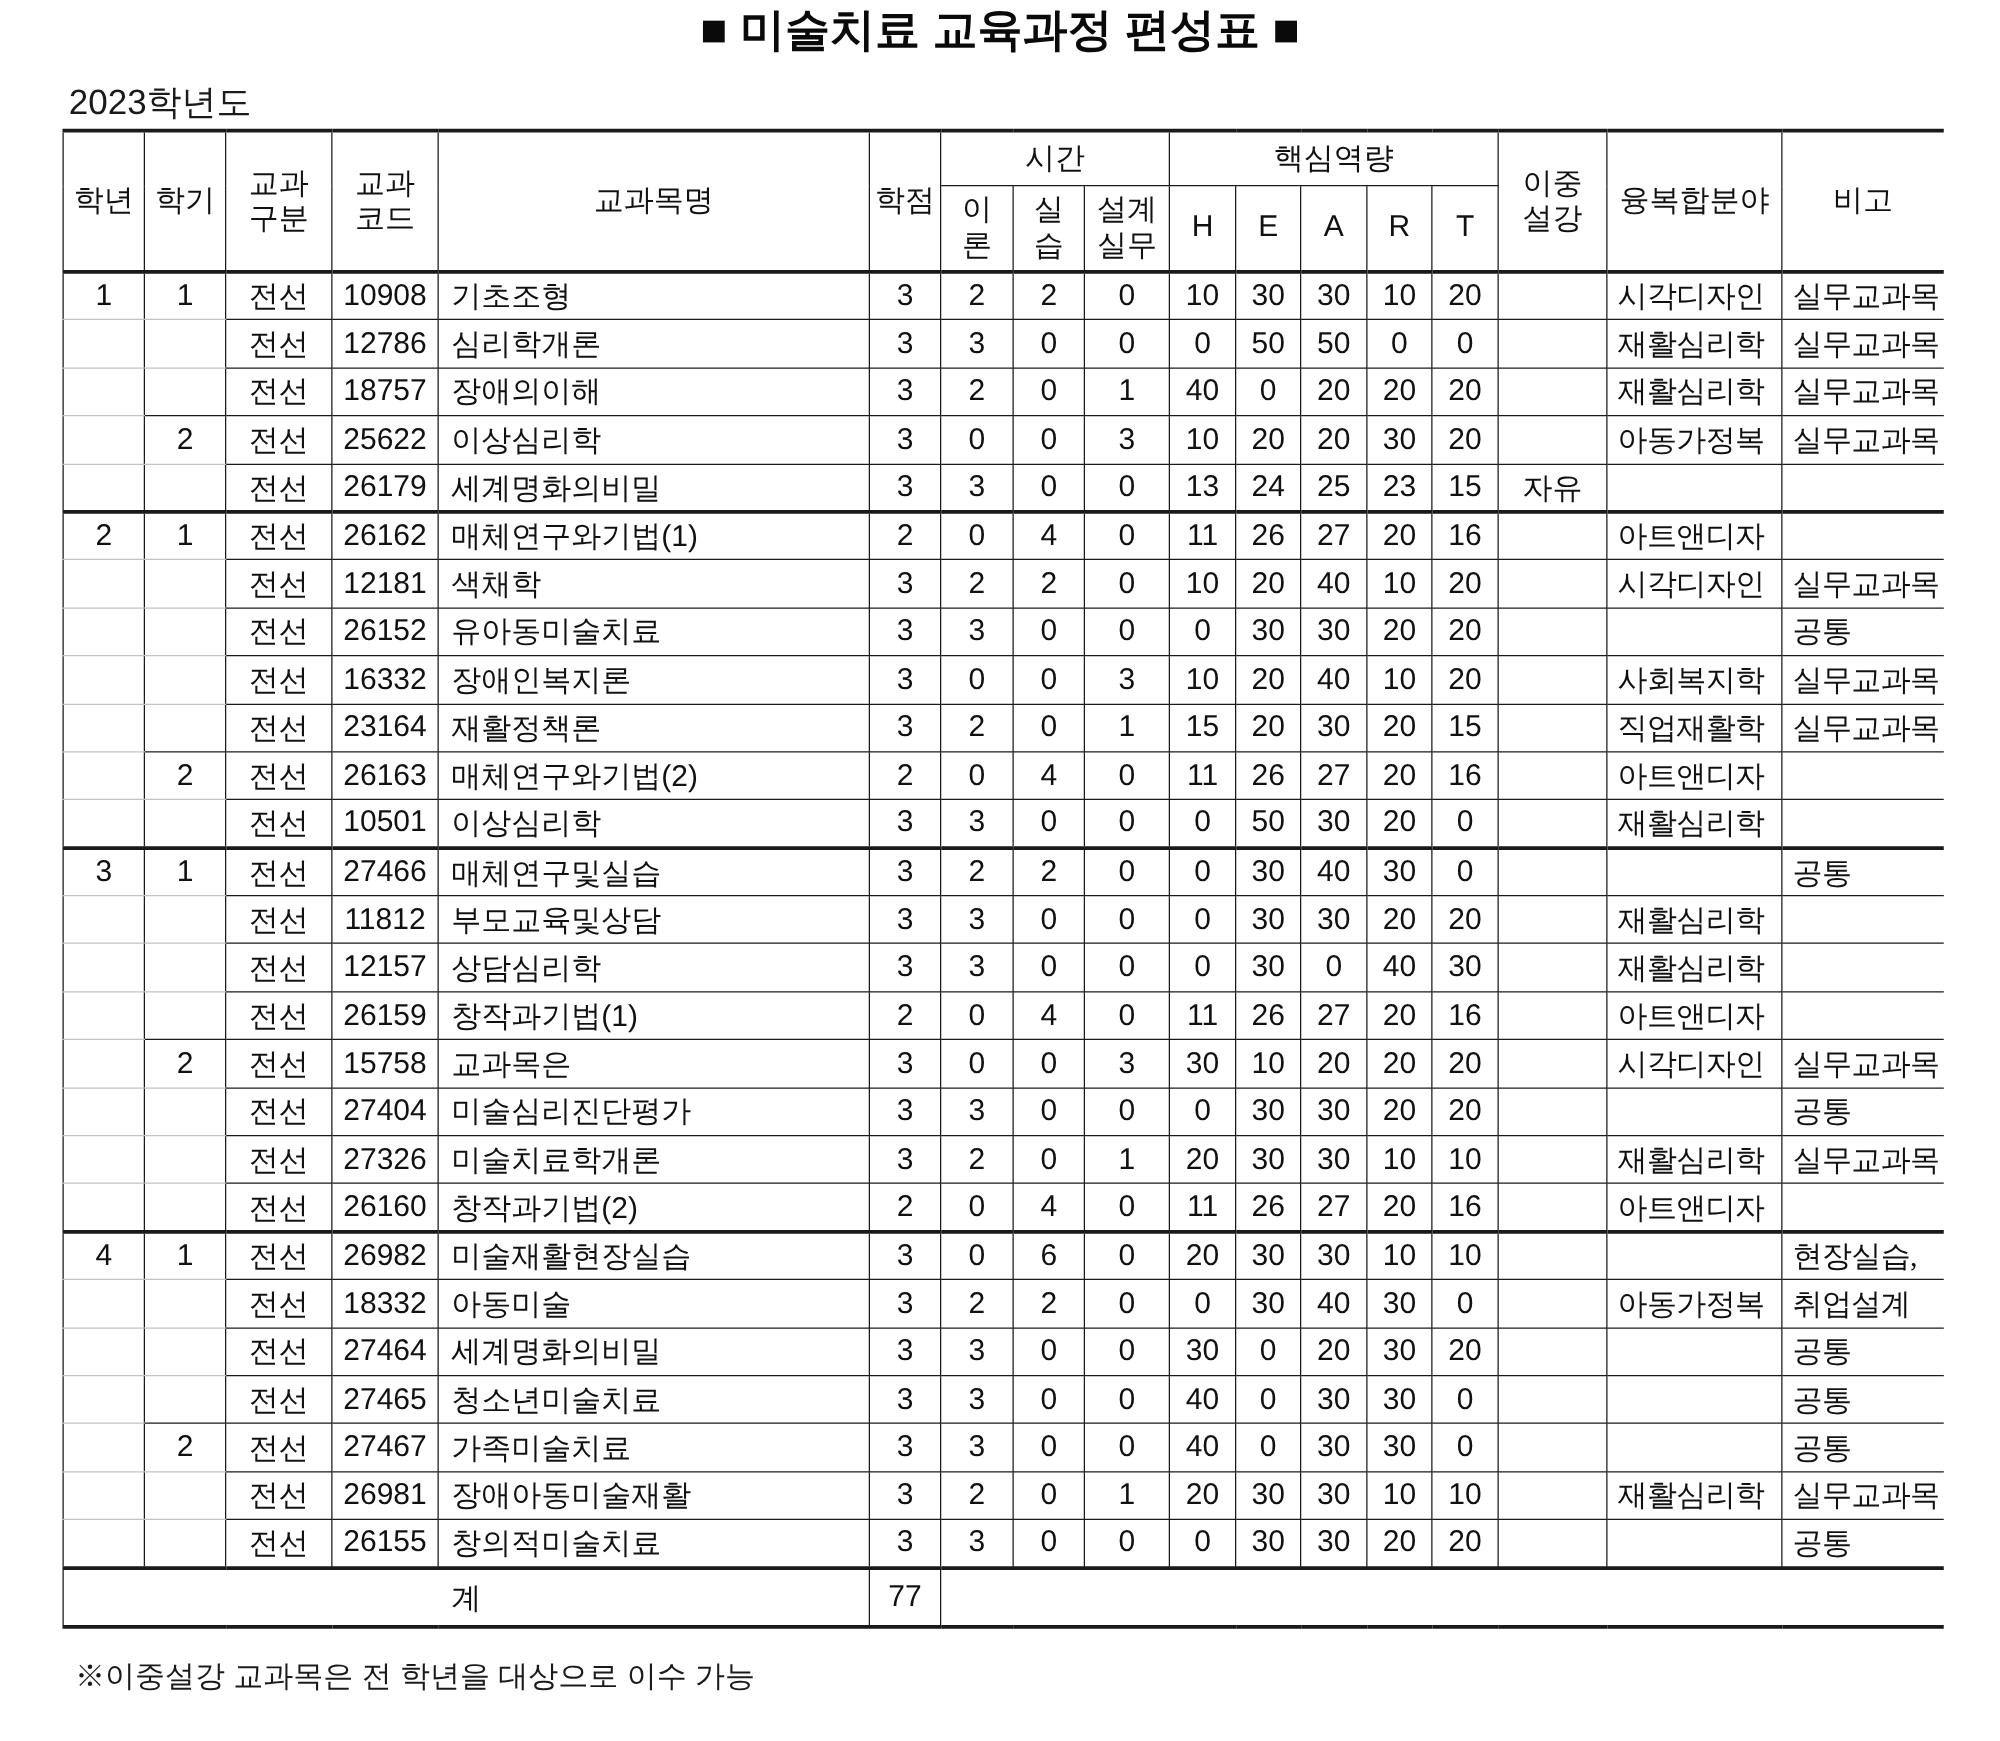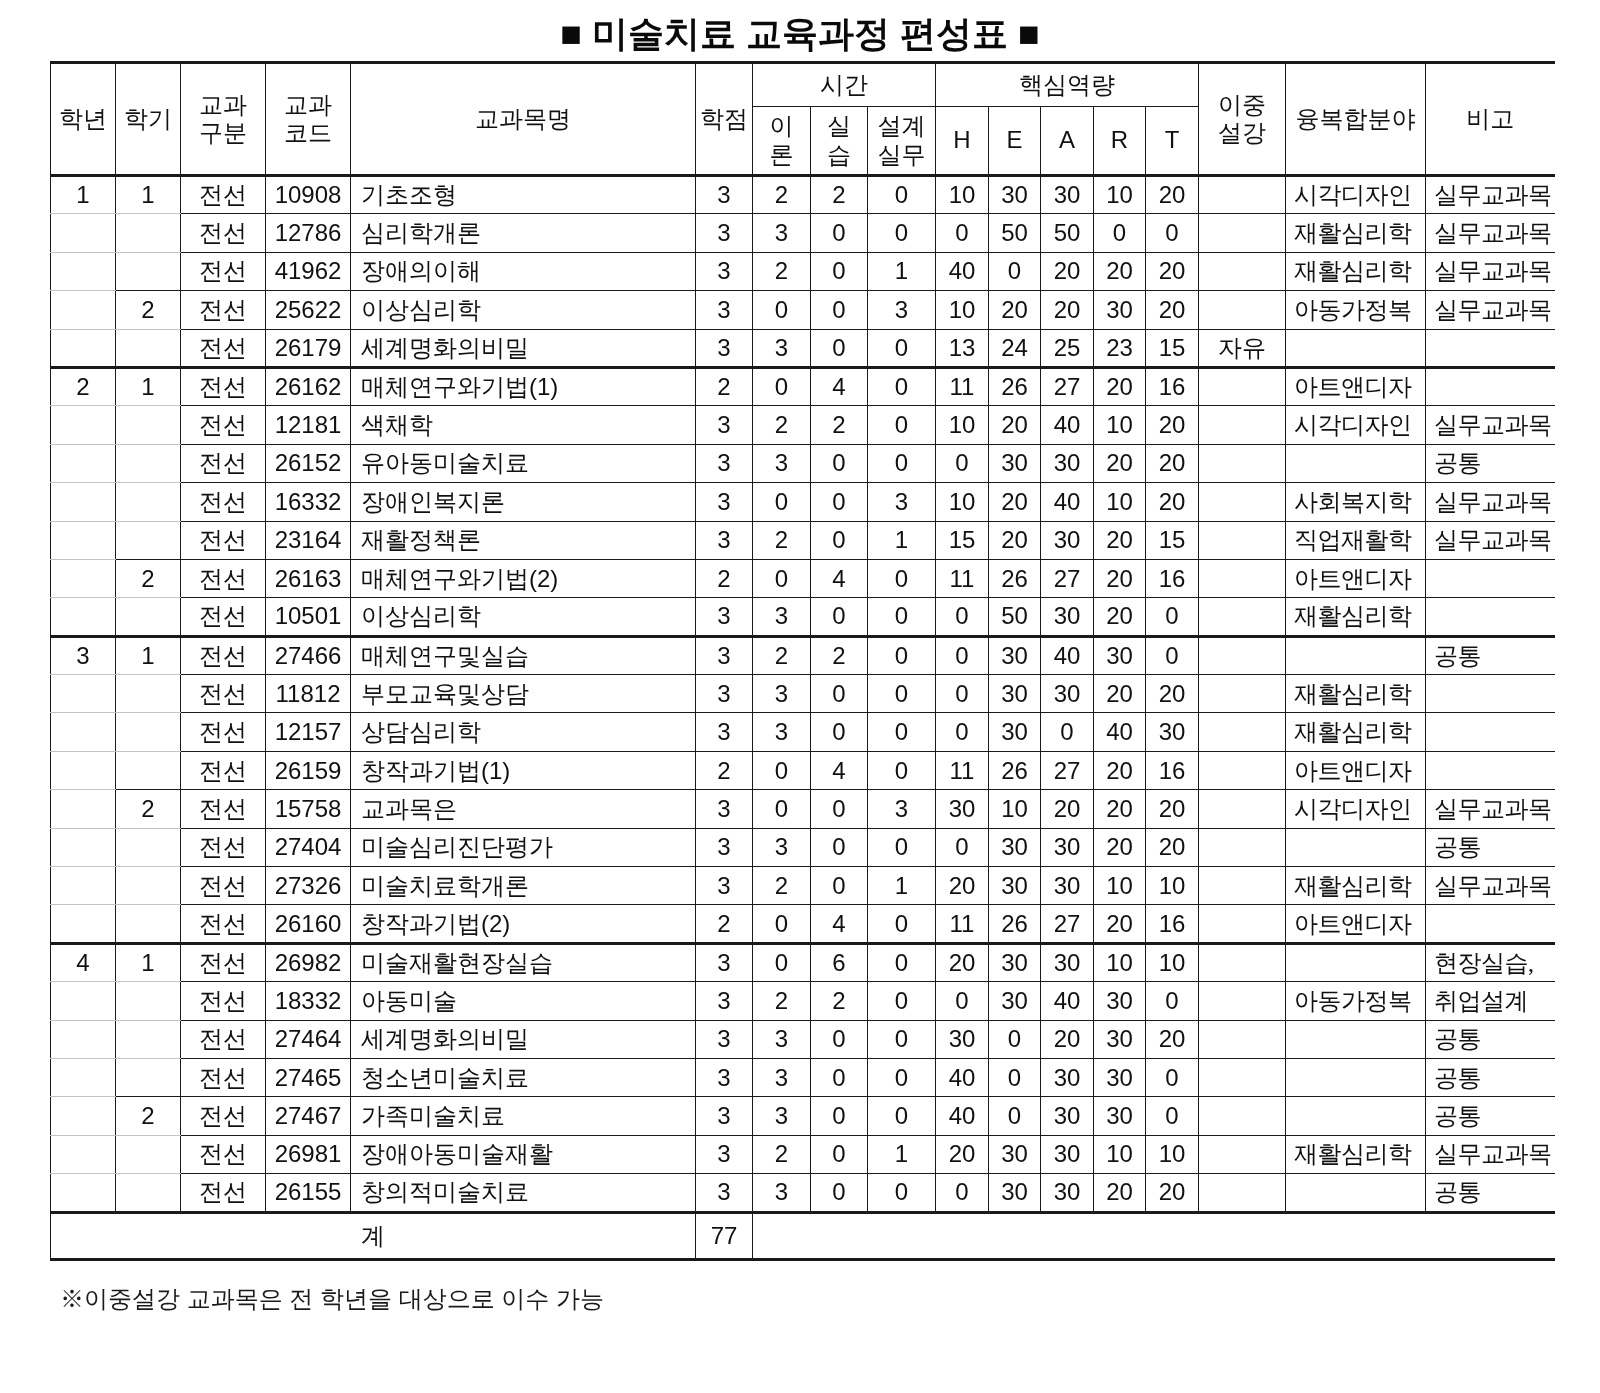--- a/index.html
+++ b/index.html
@@ -7,21 +7,20 @@
   body {
     width: 1600px; height: 1393px;
     background: #ffffff;
     font-family: "Liberation Sans", sans-serif;
     color: #111;
     overflow: hidden;
   }
   .page { position: relative; width: 1600px; height: 1393px; }
 
   .title {
-    padding-top: 10px;
     text-align: center;
     font-size: 36px;
     font-weight: bold;
     letter-spacing: 0px;
     color: #0a0a0a;
   }
   .year-label {
     margin: 14px 0 0 55px;
     font-size: 28px;
     color: #1a1a1a;
@@ -62,20 +61,21 @@
     margin: 22px 0 0 60px;
     font-size: 24px;
     color: #1a1a1a;
   }
 </style>
 </head>
 <body>
 
 <div class="page">
   <div class="title">■ 미술치료 교육과정 편성표 ■</div>
+  <div class="year-label">2023학년도</div>
 
   <table class="sheet">
     <colgroup>
       <col style="width:65px">
         <col style="width:65px">
         <col style="width:85px">
         <col style="width:85px">
       <col style="width:345px">
         <col style="width:57px">
         <col style="width:58px">
@@ -157,21 +157,21 @@
           <td>0</td>
           <td>0</td>
           <td></td>
           <td class="l pad8">재활심리학</td>
           <td class="l pad8 noR">실무교과목</td>
         </tr>
         <tr>
           <td style="border-top: 1px solid rgb(195, 195, 195); border-bottom: 1px solid rgb(195, 195, 195);"></td>
           <td style="border-top: 1px solid rgb(195, 195, 195); border-bottom: 1.5px solid rgb(26, 26, 26);"></td>
           <td>전선</td>
-          <td>41962</td>
+          <td>18757</td>
           <td class="l">장애의이해</td>
           <td>3</td>
           <td>2</td>
           <td>0</td>
           <td>1</td>
           <td>40</td>
           <td>0</td>
           <td>20</td>
           <td>20</td>
           <td>20</td>

